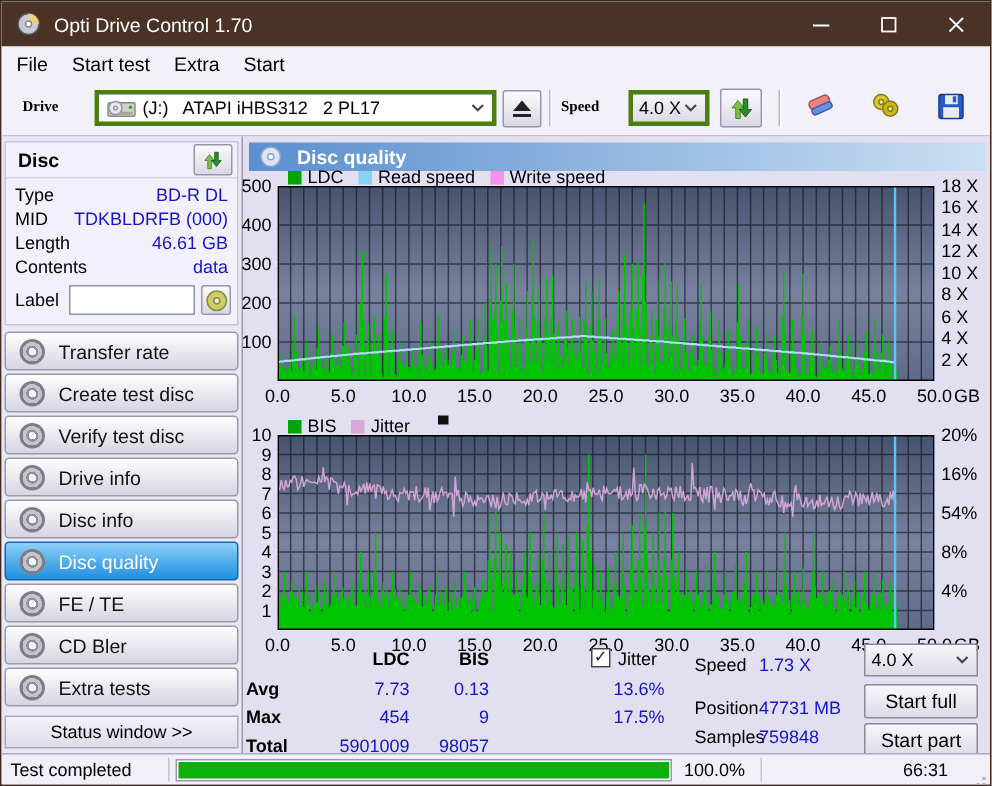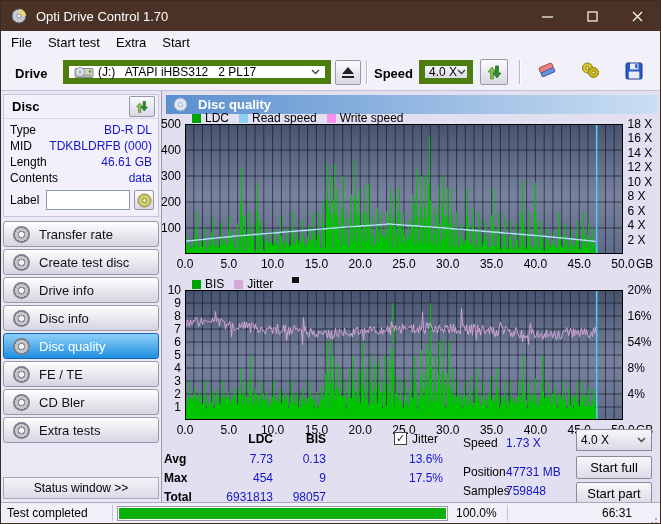--- a/index.html
+++ b/index.html
@@ -16,22 +16,22 @@
   .win-btn{width:45px;height:100%;display:flex;align-items:center;justify-content:center;}
 
   
   .menubar{position:absolute;top:30px;left:0;right:0;height:22px;background:#f2f0f9;
            display:flex;align-items:center;padding-left:2px;}
   .menu-item{padding:0 8px;font-size:13px;height:100%;display:flex;align-items:center;}
 
   
   .toolbar{position:absolute;top:52px;left:0;right:0;height:38px;background:#f2f0f9;
            border-bottom:1px solid #c2c0d2;}
-  .tlabel{position:absolute;top:13px;font-weight:bold;font-size:13px;}
-  .combo{position:absolute;background:#fff;border:6px solid #4d7c0f;display:flex;align-items:center;
+  .tlabel{position:absolute;top:13px;font-weight:bold;font-size:10px;font-family:Liberation Serif, serif;}
+  .combo{position:absolute;background:#fff;border:3px solid #4d7c0f;display:flex;align-items:center;
          font-size:12px;padding-left:4px;white-space:pre;}
   .combo .chev{margin-left:auto;padding-right:5px;display:flex;}
   .btn3d{position:absolute;background:linear-gradient(#fbfbfd,#d9d7e4);border:1px solid #9896aa;
          border-radius:2px;display:flex;align-items:center;justify-content:center;}
   .flatbtn{position:absolute;display:flex;align-items:center;justify-content:center;}
   .vsep{position:absolute;top:7px;width:1px;height:24px;background:#b9b7c9;box-shadow:1px 0 0 #fff;}
   .grey-combo{background:linear-gradient(#f6f6fa,#dcdae6);}
 
   
   .sidebar{position:absolute;top:90px;left:0;width:161px;bottom:21px;background:#eae8f5;
@@ -254,20 +254,24 @@
     </div>
 
     <div style="margin-top:4px;">
       <div class="side-btn">
         <span class="disc-ic"></span>
         <span>Transfer rate</span>
       </div>
       <div class="side-btn">
         <span class="disc-ic"></span>
         <span>Create test disc</span>
+      </div>
+      <div class="side-btn">
+        <span class="disc-ic"></span>
+        <span>Verify test disc</span>
       </div>
       <div class="side-btn">
         <span class="disc-ic"></span>
         <span>Drive info</span>
       </div>
       <div class="side-btn">
         <span class="disc-ic"></span>
         <span>Disc info</span>
       </div>
       <div class="side-btn active">
@@ -436,21 +440,21 @@
     <span class="sval" style="left:31px;top:361px;width:80px;">7.73</span>
     <span class="sval" style="left:114px;top:361px;width:50px;">0.13</span>
     <span class="sval" style="left:201px;top:361px;width:80px;">13.6%</span>
 
     <span class="slabel" style="left:2px;top:380px;">Max</span>
     <span class="sval" style="left:31px;top:380px;width:80px;">454</span>
     <span class="sval" style="left:114px;top:380px;width:50px;">9</span>
     <span class="sval" style="left:201px;top:380px;width:80px;">17.5%</span>
 
     <span class="slabel" style="left:2px;top:399px;">Total</span>
-    <span class="sval" style="left:31px;top:399px;width:80px;">6931813</span>
+    <span class="sval" style="left:31px;top:399px;width:80px;">5901009</span>
     <span class="sval" style="left:114px;top:399px;width:50px;">98057</span>
 
     <span class="slabel" style="left:301px;top:345px;font-weight:normal;">Speed</span>
     <span class="svall" style="left:344px;top:345px;">1.73 X</span>
     <span class="slabel" style="left:301px;top:374px;font-weight:normal;">Position</span>
     <span class="svall" style="left:344px;top:374px;">47731 MB</span>
     <span class="slabel" style="left:301px;top:393px;font-weight:normal;">Samples</span>
     <span class="svall" style="left:344px;top:393px;">759848</span>
 
     <div class="combo grey-combo" style="left:414px;top:338px;width:76px;height:22px;border:1px solid #8a8a9a;">

